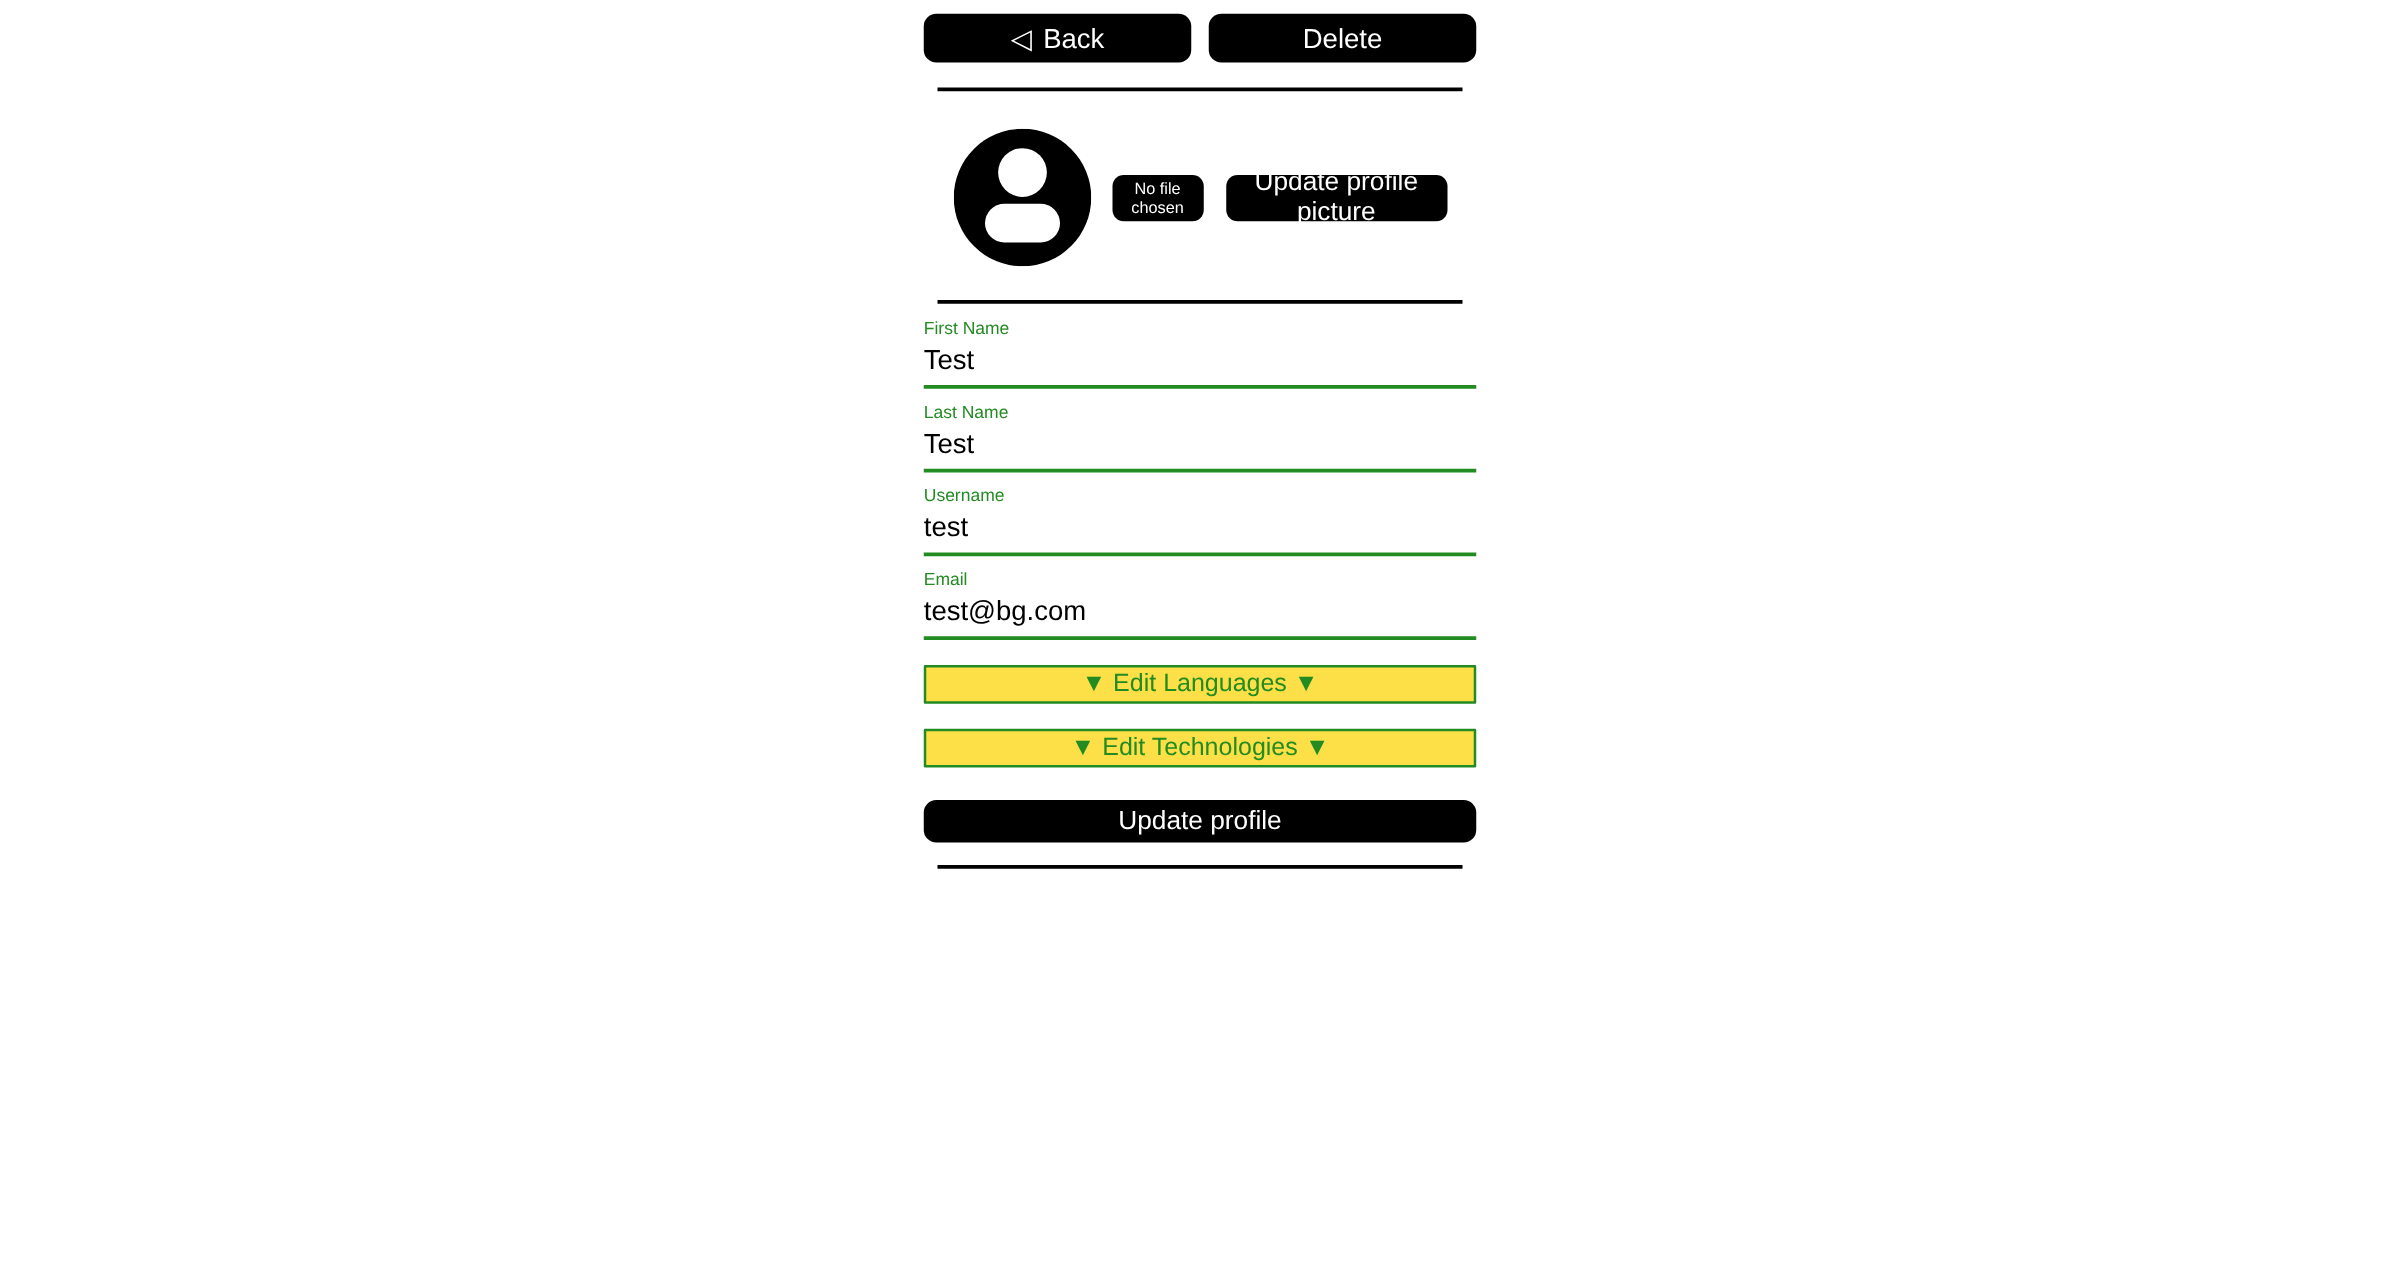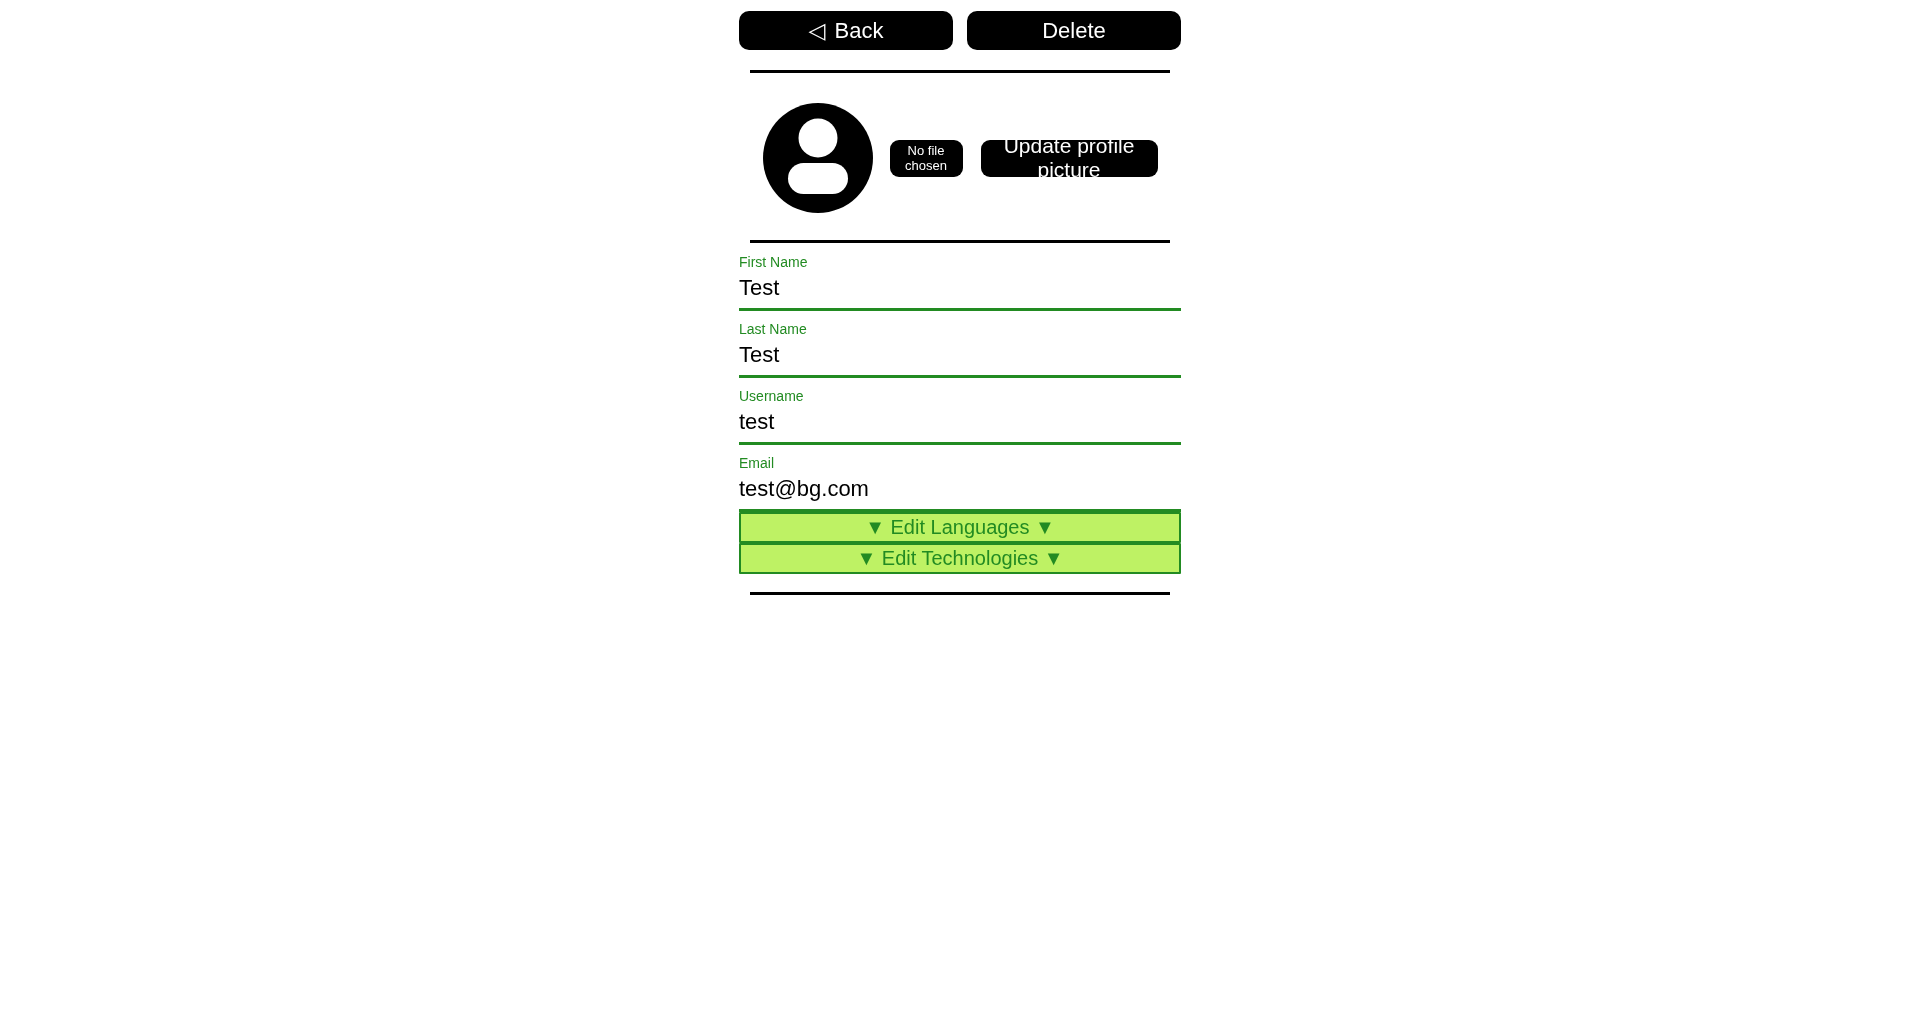--- a/index.html
+++ b/index.html
@@ -112,21 +112,22 @@
     padding: 4px 0 8px;
     border-radius: 0;
   }
   
   .btn-green {
     display: flex;
     align-items: center;
     justify-content: center;
     width: 100%;
     height: 31px;
-    background: #bef264;
+    margin-top: 20px;
+    background: #fde047;
     border: 2px solid var(--accent-green, #228B22);
     border-radius: 1px;
     color: var(--accent-green, #228B22);
     font-size: 20px;
     font-family: inherit;
     cursor: pointer;
     padding: 0;
   }
   
   .btn-update { height: 34px; font-size: 21px; margin-top: 26px; width: 100%; }
@@ -184,17 +185,18 @@
       <label class="field-label">Email</label>
       <input class="field-input" type="text" value="test@bg.com" style="">
     </div>
 
 
   </div>
 
   <button class="btn-green">▼ Edit Languages ▼</button>
   <button class="btn-green">▼ Edit Technologies ▼</button>
 
+  <button class="btn btn-black btn-update">Update profile</button>
 
   <hr class="divider divider-before-delete">
 
 
 </div>
 
 </body></html>

